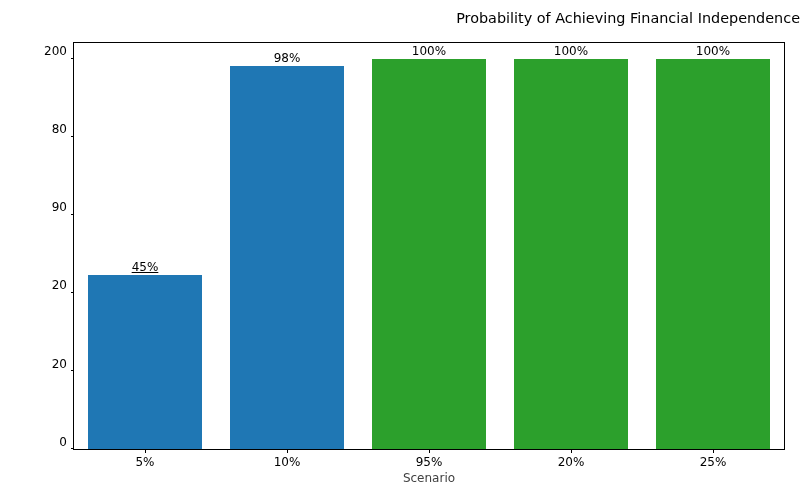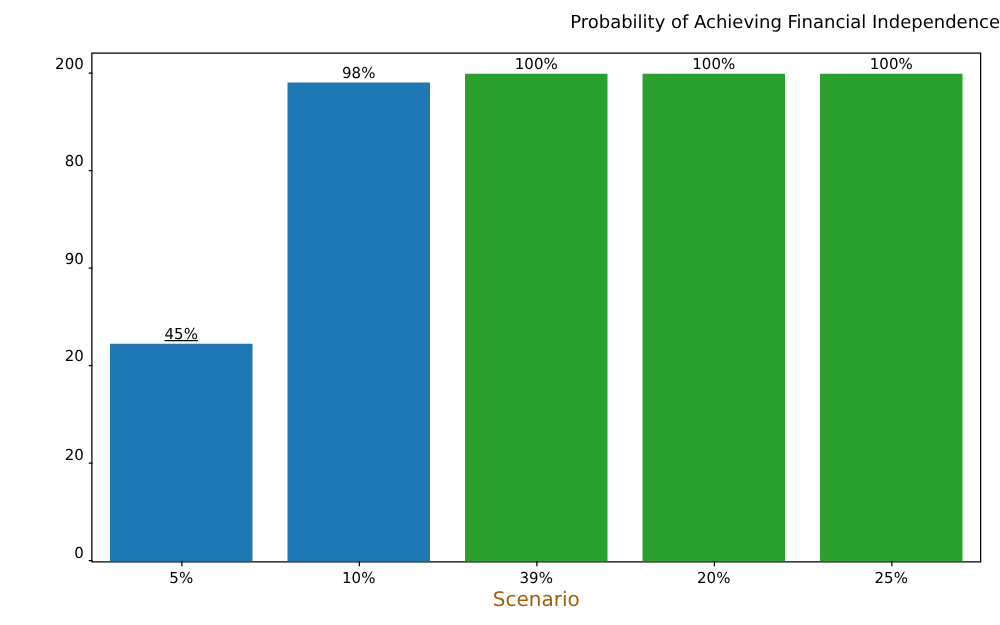--- a/index.html
+++ b/index.html
@@ -131,22 +131,22 @@
     font-size: 12px;
     color: #000000;
     white-space: nowrap;
   }
   #xlabel {
     position: absolute;
     left: 73px;
     top: 472px;
     width: 712px;
     text-align: center;
-    font-size: 16px;
-    color: #a16207;
+    font-size: 12px;
+    color: #404040;
     white-space: nowrap;
     line-height: 1.0;
   }
 </style>
 </head>
 <body>
 
 <div id="figure">
 
   <div id="chart-title">Probability of Achieving Financial Independence</div>
@@ -187,21 +187,21 @@
         <div class="ytick-label" style="bottom: 57.6923%; margin-bottom: -0.55em;">90</div>
         <div class="ytick-line" style="bottom: 76.9231%;"></div>
         <div class="ytick-label" style="bottom: 76.9231%; margin-bottom: -0.55em; margin-top: 24px;">80</div>
         <div class="ytick-line" style="bottom: 96.1538%;"></div>
         <div class="ytick-label" style="bottom: 96.1538%; margin-bottom: -0.55em;">200</div>
         <div class="xtick-line" style="left: 10%;"></div>
         <div class="xtick-label" style="left: 10%;">5%</div>
         <div class="xtick-line" style="left: 30%;"></div>
         <div class="xtick-label" style="left: 30%;">10%</div>
         <div class="xtick-line" style="left: 50%;"></div>
-        <div class="xtick-label" style="left: 50%;">39%</div>
+        <div class="xtick-label" style="left: 50%;">95%</div>
         <div class="xtick-line" style="left: 70%;"></div>
         <div class="xtick-label" style="left: 70%;">20%</div>
         <div class="xtick-line" style="left: 90%;"></div>
         <div class="xtick-label" style="left: 90%;">25%</div>
       </div>
   </div>
 
   <div id="xlabel">Scenario</div>
 
 </div>

